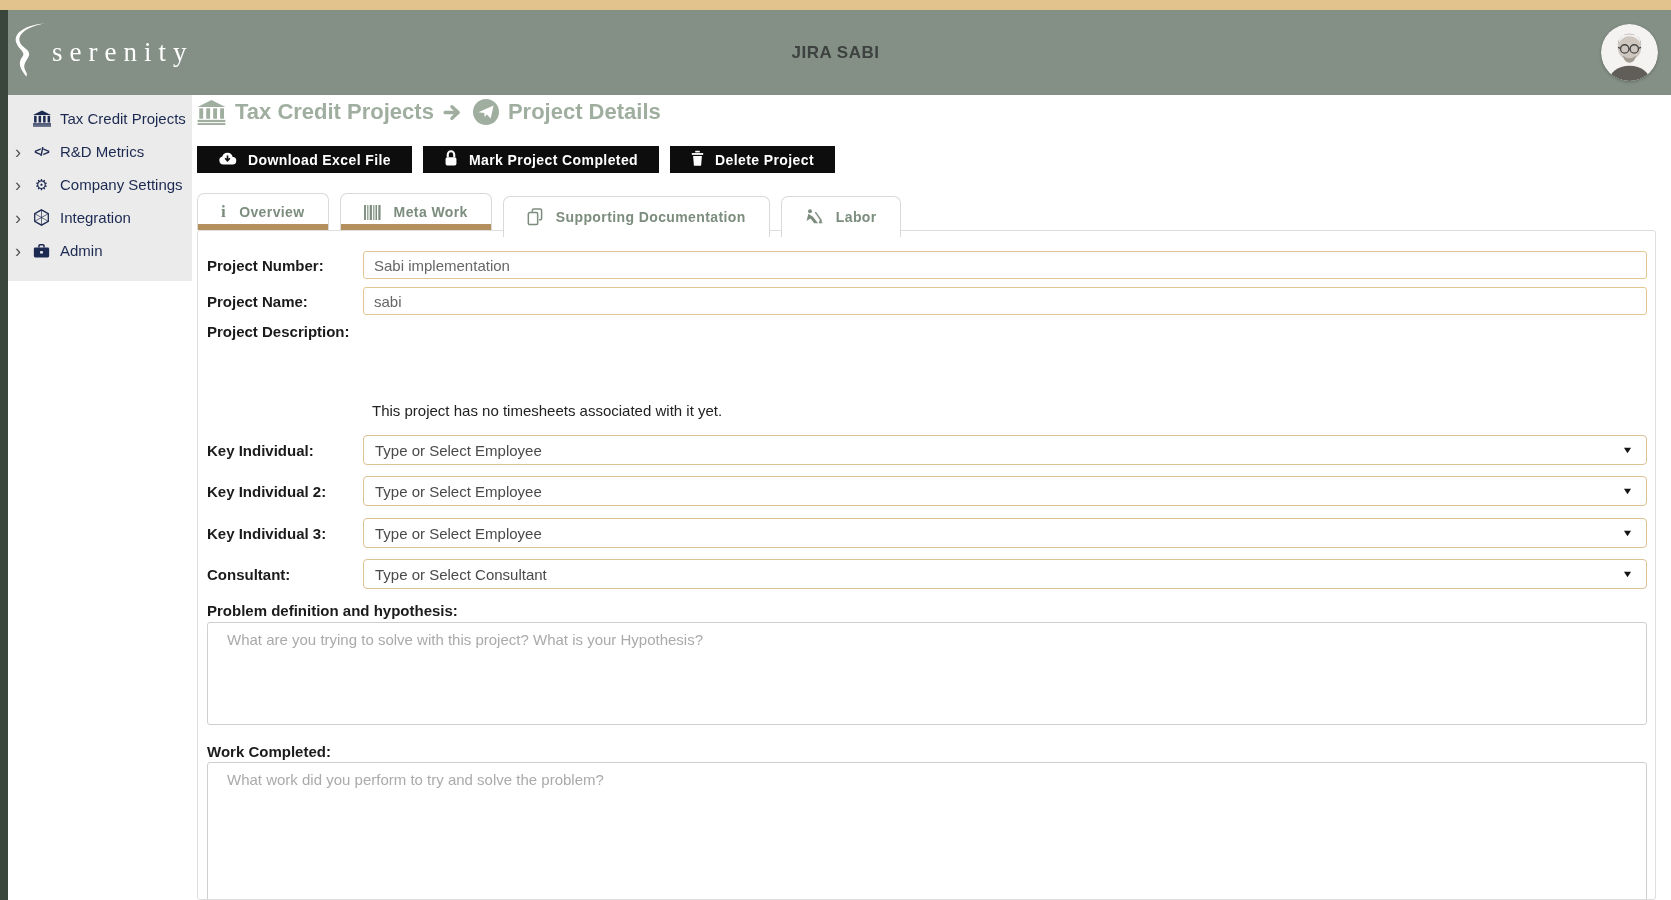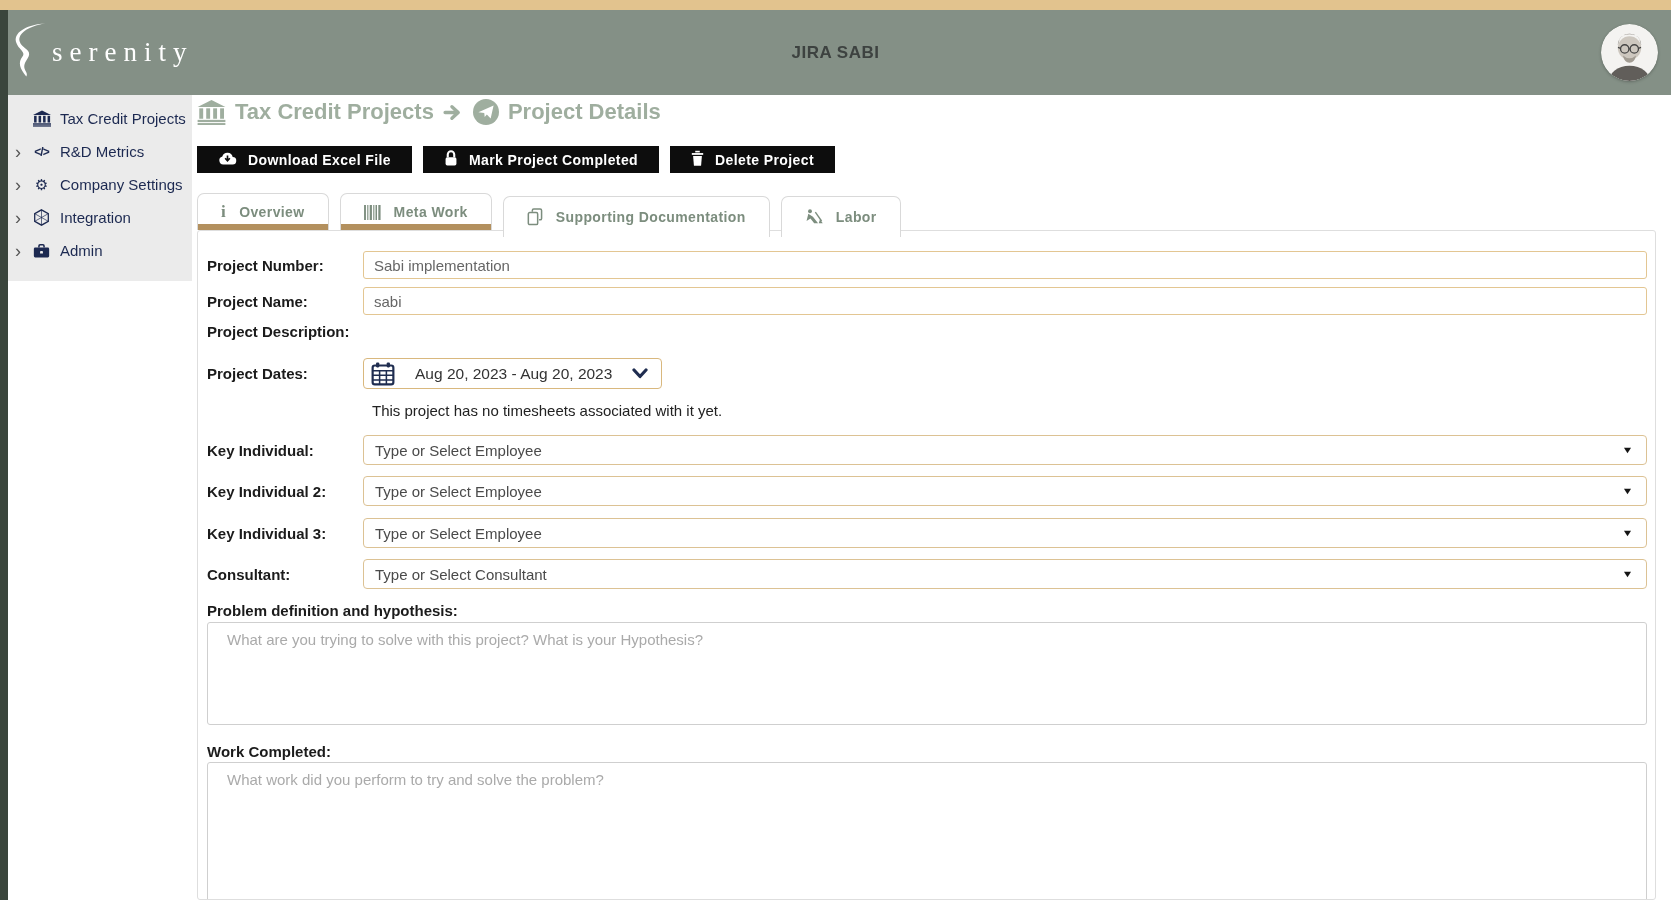--- a/index.html
+++ b/index.html
@@ -272,39 +272,20 @@
 
       <div class="frow r1">
         <span class="flabel">Project Number:</span>
         <input class="tinput" type="text" value="Sabi implementation" style="">
       </div>
 
       <div class="frow r3">
         <span class="flabel">Project Description:</span>
       </div>
 
-      <div class="frow r4">
-        <span class="flabel">Project Dates:</span>
-        <div class="datebox">
-          <span class="calico">
-            <svg width="24" height="24" viewBox="0 0 22 22">
-              <rect x="1.5" y="3.2" width="19" height="17.3" rx="2" fill="none" stroke="currentColor" stroke-width="2"></rect>
-              <rect x="4.6" y="0.4" width="3" height="4.6" rx="1" fill="currentColor"></rect>
-              <rect x="14.4" y="0.4" width="3" height="4.6" rx="1" fill="currentColor"></rect>
-              <path d="M1.5 8 H20.5 M7.9 8 V20.5 M14.1 8 V20.5 M1.5 12.2 H20.5 M1.5 16.4 H20.5" stroke="currentColor" stroke-width="1.4" fill="none"></path>
-            </svg>
-          </span>
-          <span class="datetext">Aug 20, 2023 - Aug 20, 2023</span>
-          <span>
-            <svg width="16" height="11" viewBox="0 0 16 11">
-                <path d="M2 2 L8 8.5 L14 2" stroke="#1f2d50" stroke-width="3.2" fill="none" stroke-linecap="round" stroke-linejoin="round"></path>
-              </svg>
-          </span>
-        </div>
-      </div>
 
       <div class="frow r5">
         <span class="notetext">This project has no timesheets associated with it yet.</span>
       </div>
 
       <div class="frow r6">
         <span class="flabel">Key Individual:</span>
         <div class="selectbox">
           <span>Type or Select Employee</span>
           <span class="selchev">▼</span>

